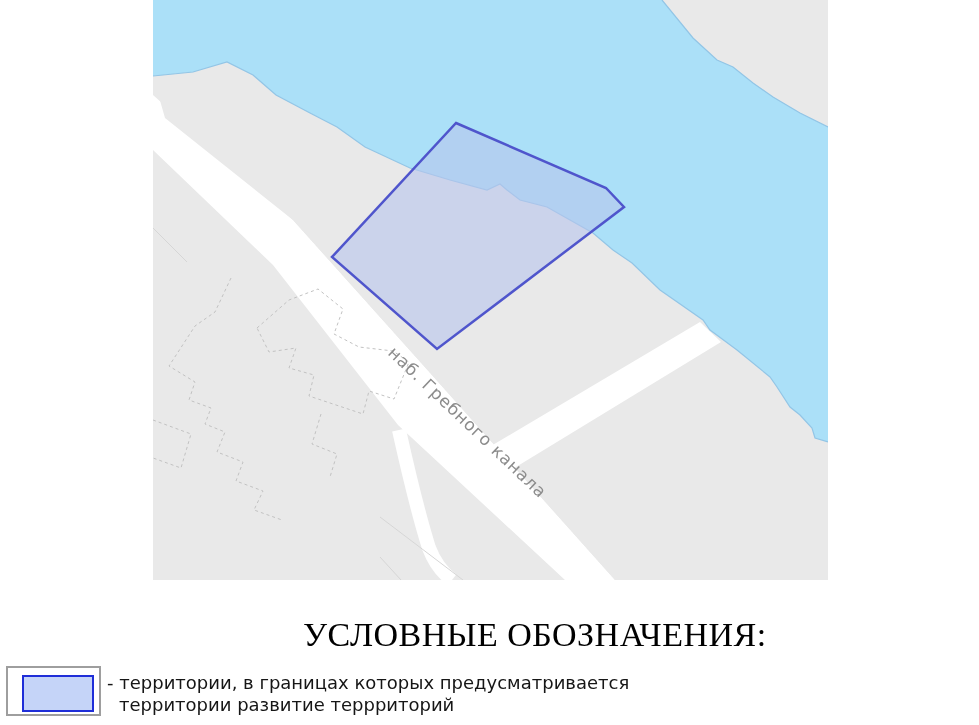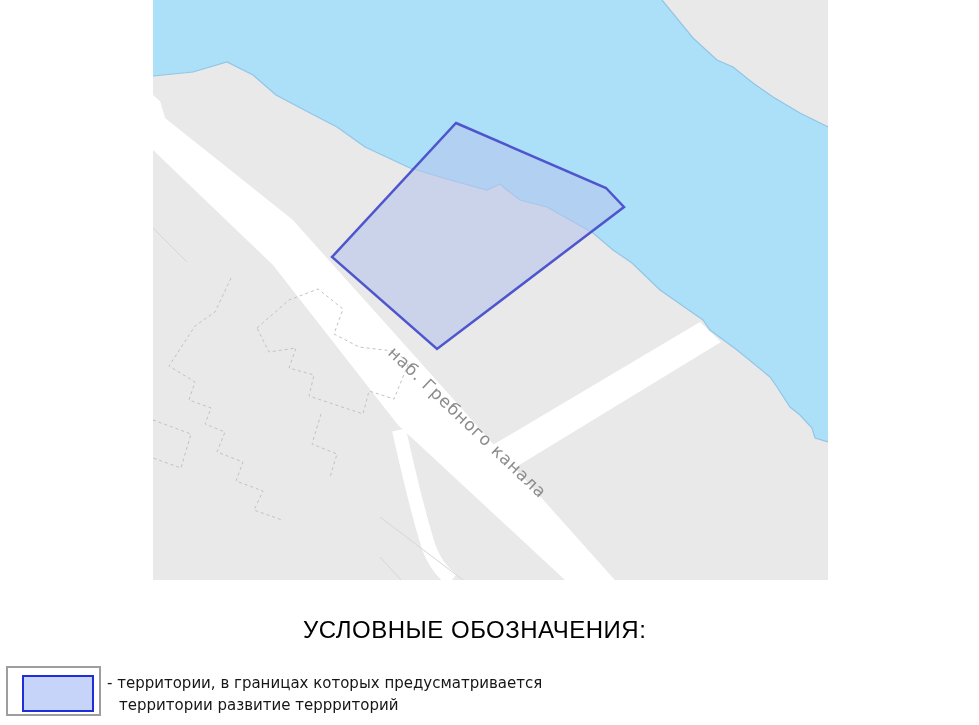--- a/index.html
+++ b/index.html
@@ -6,35 +6,35 @@
   body{
     width:979px;height:725px;background:#ffffff;position:relative;
     font-family:"DejaVu Sans","Liberation Sans",sans-serif;overflow:hidden;
   }
   .map-wrap{
     position:absolute;left:153px;top:0;width:675px;height:580px;
   }
   .map-wrap svg{display:block;width:675px;height:580px;}
   .legend-heading{
     position:absolute;left:303px;top:616px;
-    font-family:Liberation Sans, sans-serif;
-    font-size:24px;color:#000000;letter-spacing:0.5px;white-space:nowrap;
+    font-family:Liberation Serif, serif;
+    font-size:34px;color:#000000;letter-spacing:0.5px;white-space:nowrap;
   }
   .legend-row{position:absolute;left:0;top:660px;width:979px;height:65px;}
   .swatch-outer{
     position:absolute;left:6px;top:6px;width:95px;height:50px;
     background:#ffffff;border:2px solid #9e9e9e;box-sizing:border-box;
   }
   .swatch-inner{
     position:absolute;left:14px;top:7px;width:72px;height:37px;
     box-sizing:border-box;border:2px solid #1f2ed8;background:#c5d4f8;
   }
   .legend-text{
     position:absolute;left:107px;top:12px;
-    font-size:15px;line-height:22px;color:#161616;white-space:nowrap;
+    font-size:18px;line-height:22px;color:#161616;white-space:nowrap;
   }
   .legend-text .line2{padding-left:12px;}
   .street-label{
     font-family:"DejaVu Sans","Liberation Sans",sans-serif;
     font-size:17px;letter-spacing:0.8px;
   }
 </style>
 </head>
 <body>
 

